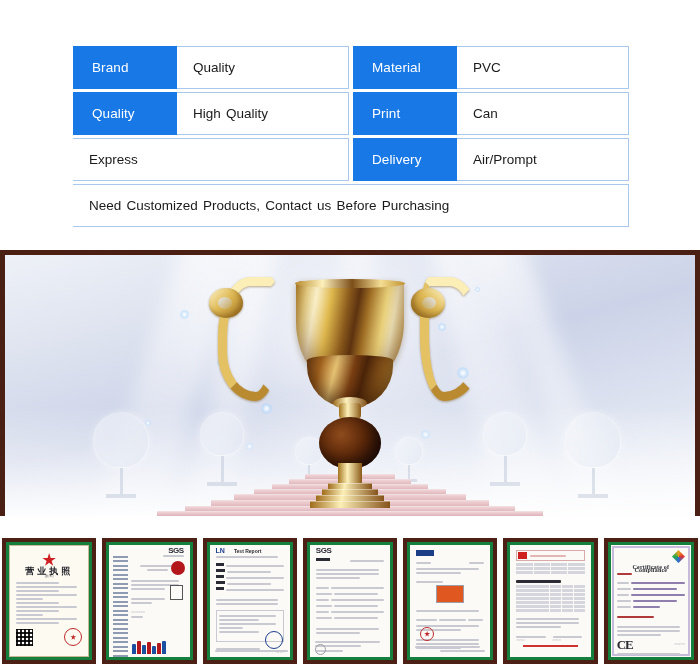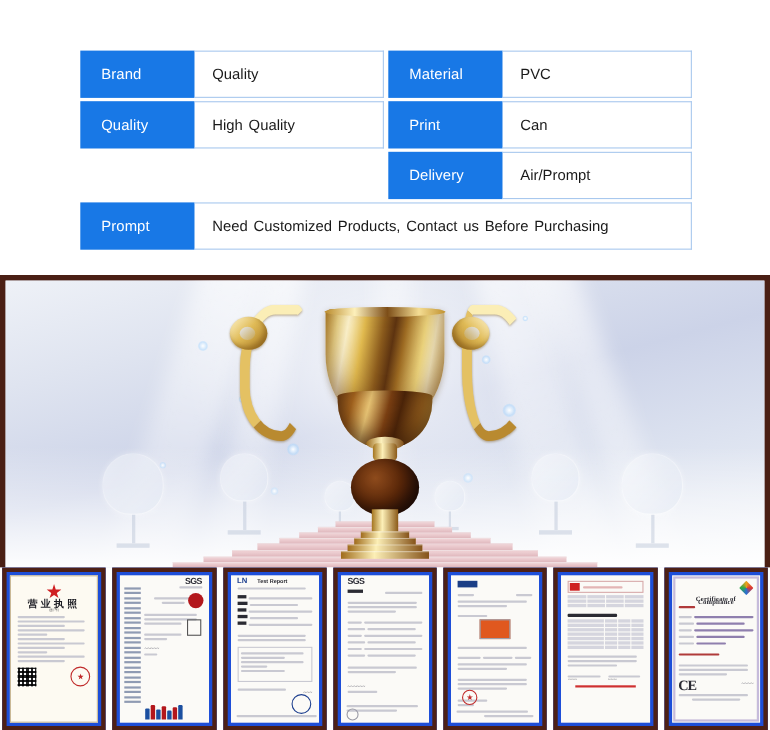--- a/index.html
+++ b/index.html
@@ -247,26 +247,27 @@
     left:0; top:516px;
     width:700px; height:148px;
     display:flex;
     gap:6px;
     padding:0 2px;
     box-sizing:border-box;
     background:#ffffff;
   }
   .cert{
     flex:1 1 0;
-    background:#1d4ed8;
+    background:#15803d;
     border:4px solid #4d2016;
     box-sizing:border-box;
     padding:3px;
     position:relative;
     overflow:hidden;
+    margin-top:22px;
   }
   .cert-paper{
     width:100%;height:100%;
     background:#fbfaf7;
     position:relative;
     overflow:hidden;
     box-sizing:border-box;
     padding:5px 6px;
     font-size:2.4px;
     line-height:2.6px;
@@ -355,29 +356,29 @@
       <div class="spec-key">Quality</div>
       <div class="spec-val">High Quality</div>
     </div>
 
     <div class="spec-row">
       <div class="spec-key">Print</div>
       <div class="spec-val">Can</div>
     </div>
 
     <div class="spec-row">
+      <div class="spec-val">Express</div>
     </div>
 
     <div class="spec-row">
       <div class="spec-key">Delivery</div>
       <div class="spec-val">Air/Prompt</div>
     </div>
 
     <div class="spec-row full">
-      <div class="spec-key">Prompt</div>
       <div class="spec-val">Need Customized Products, Contact us Before Purchasing</div>
     </div>
 
   </div>
 </section>
 
 <section class="banner">
   <div class="banner-inner">
 
     <div class="ray r1"></div>

